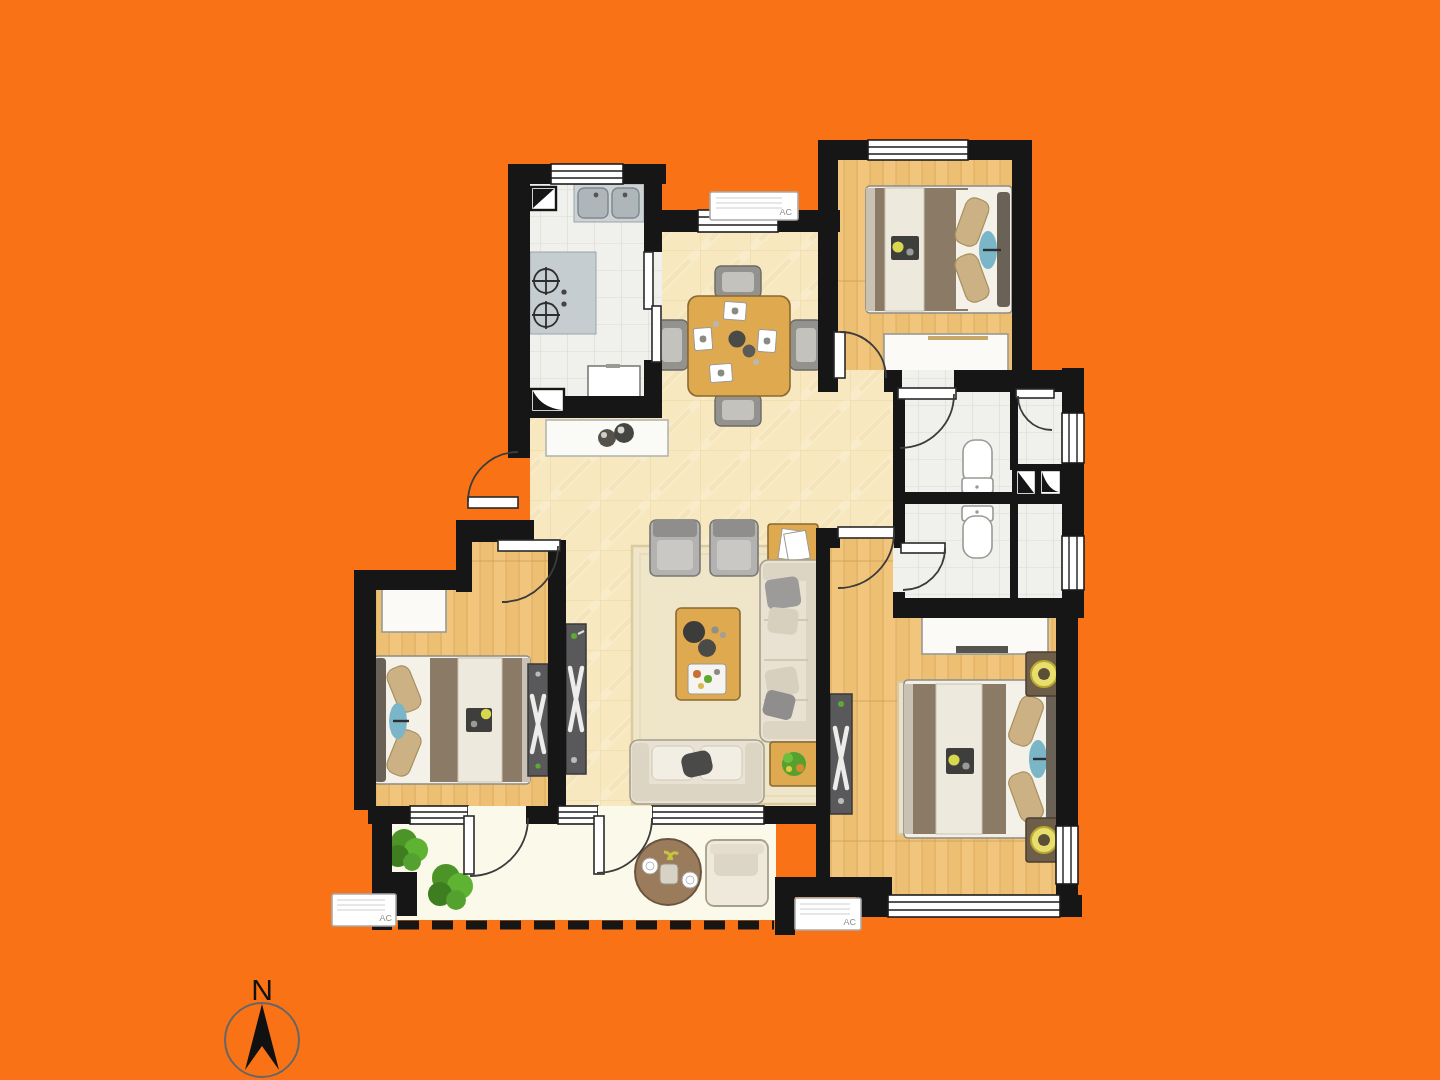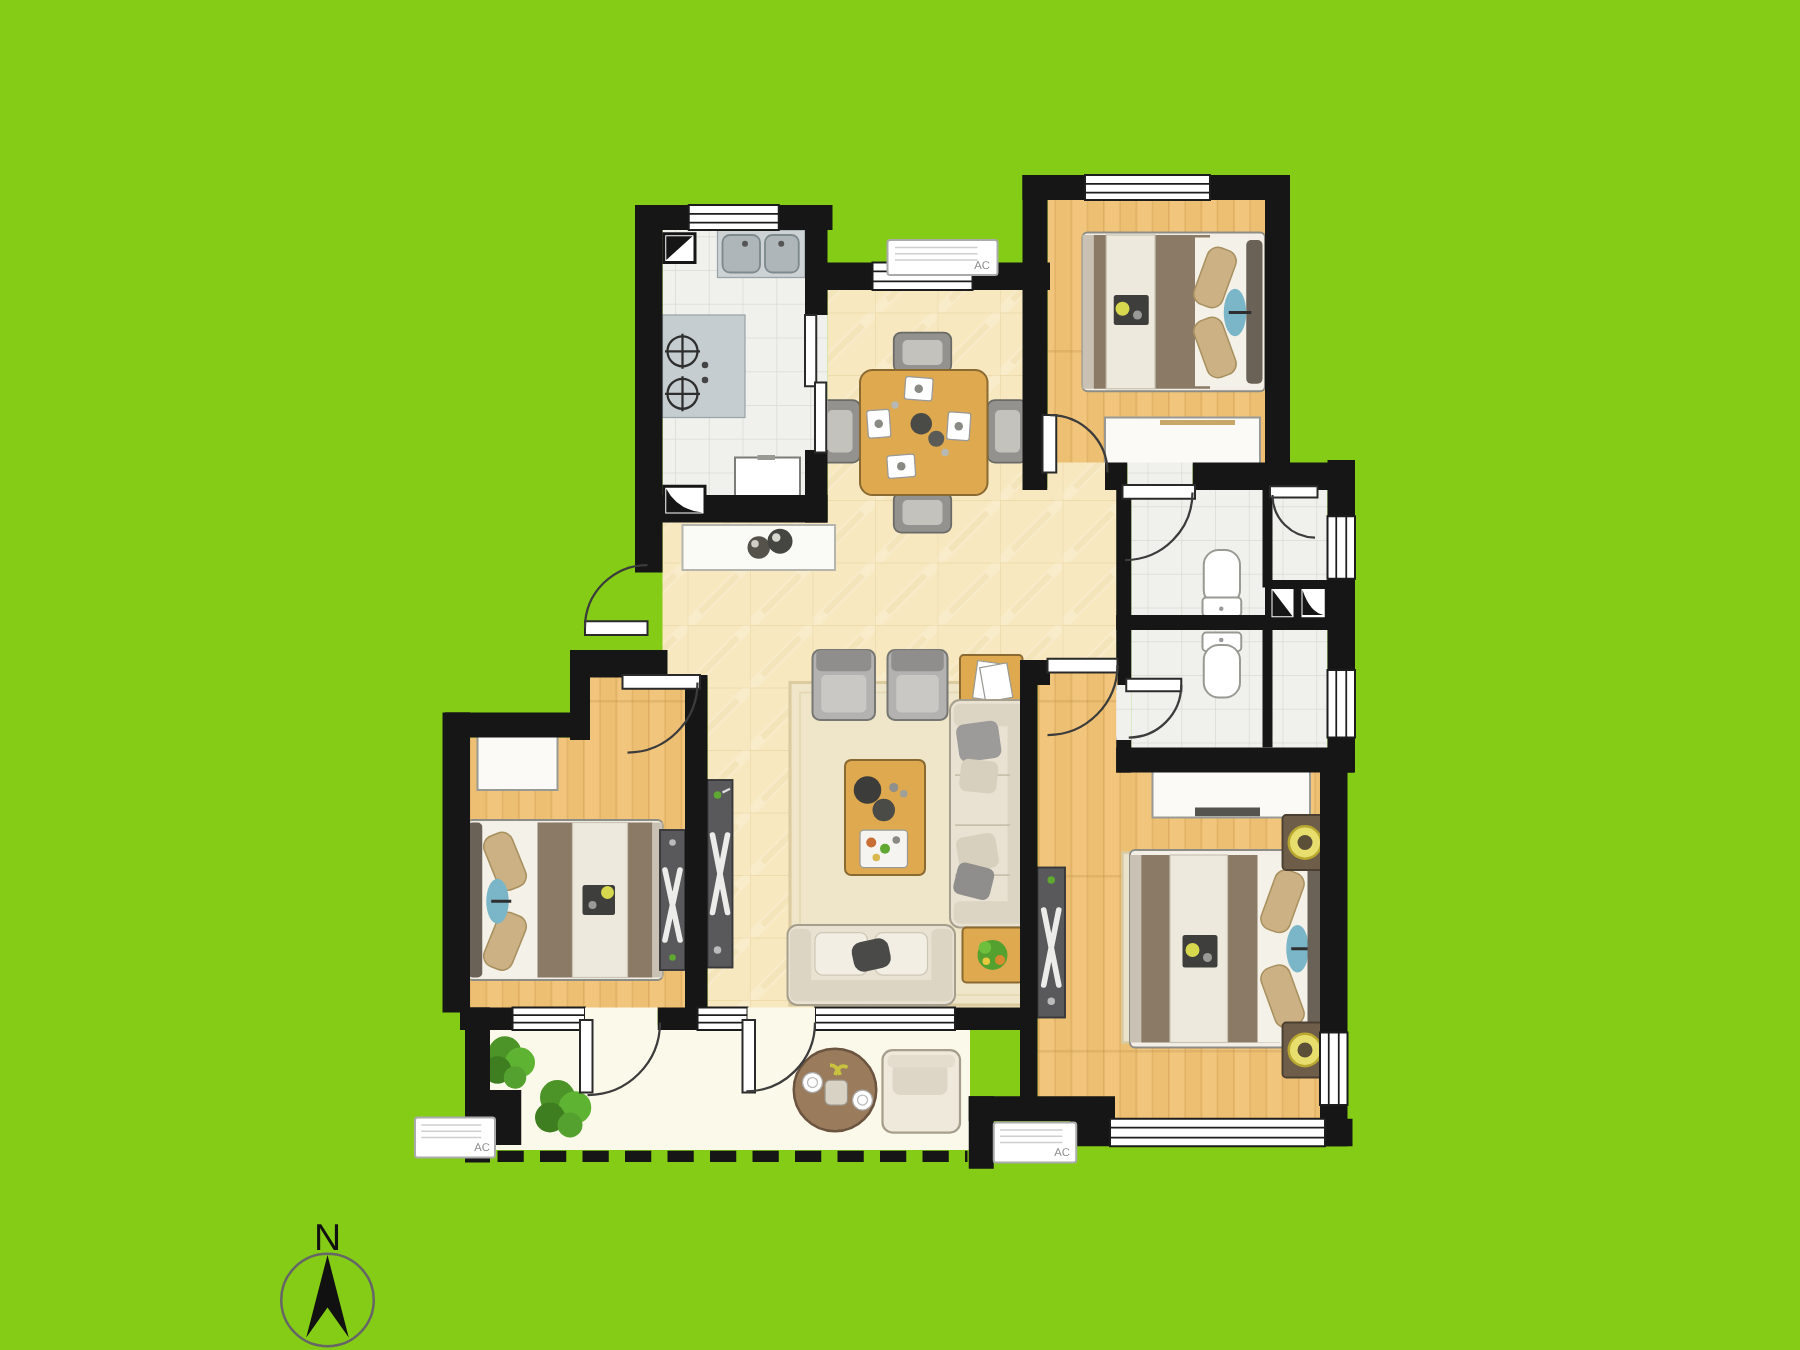--- a/index.html
+++ b/index.html
@@ -1,16 +1,16 @@
 <!DOCTYPE html>
 <html style="--wall: #161616; --tile-warm-base: #F7E8C0; --tile-warm-line: #E6D09A; --wood-base: #F1C67C; --wood-line: #D9A75C; --tile-cool-base: #F0F0ED; --tile-cool-line: #DBDBD5; --balcony: #FBF9E9; --rug: #EFE5C9; --rug-border: #DCCB9F; --sofa: #E9E2D3; --furniture-wood: #DFA94F; --dark-cabinet: #59595B; --blanket: #8A7A66; --pillow: #CBB184; --accent-blue: #7AB6C8; --plant-green: #55A12F; --plant-green-dark: #3E7E20; --lamp-yellow: #E8DE6E; --balcony-table: #9A7B5C;"><head>
 <meta charset="utf-8">
 <style>
   html,body{margin:0;padding:0;background:#fff;}
-  .stage{position:relative;width:1440px;height:1080px;background:#84cc16;overflow:hidden;
+  .stage{position:relative;width:1440px;height:1080px;background:#f97316;overflow:hidden;
          font-family:"Liberation Sans", sans-serif;}
   svg{position:absolute;left:0;top:0;}
   .wall{fill:var(--wall,#161616);}
   .floor-warm{fill:url(#patWarm);}
   .floor-wood{fill:url(#patWood);}
   .floor-cool{fill:url(#patCool);}
   .floor-balcony{fill:var(--balcony,#FBF9E9);}
   .win{fill:#ffffff;stroke:#1d1d1d;stroke-width:1.6;}
   .winline{stroke:#1d1d1d;stroke-width:1.4;}
   .leaf{fill:#ffffff;stroke:#2a2a2a;stroke-width:1.6;}

